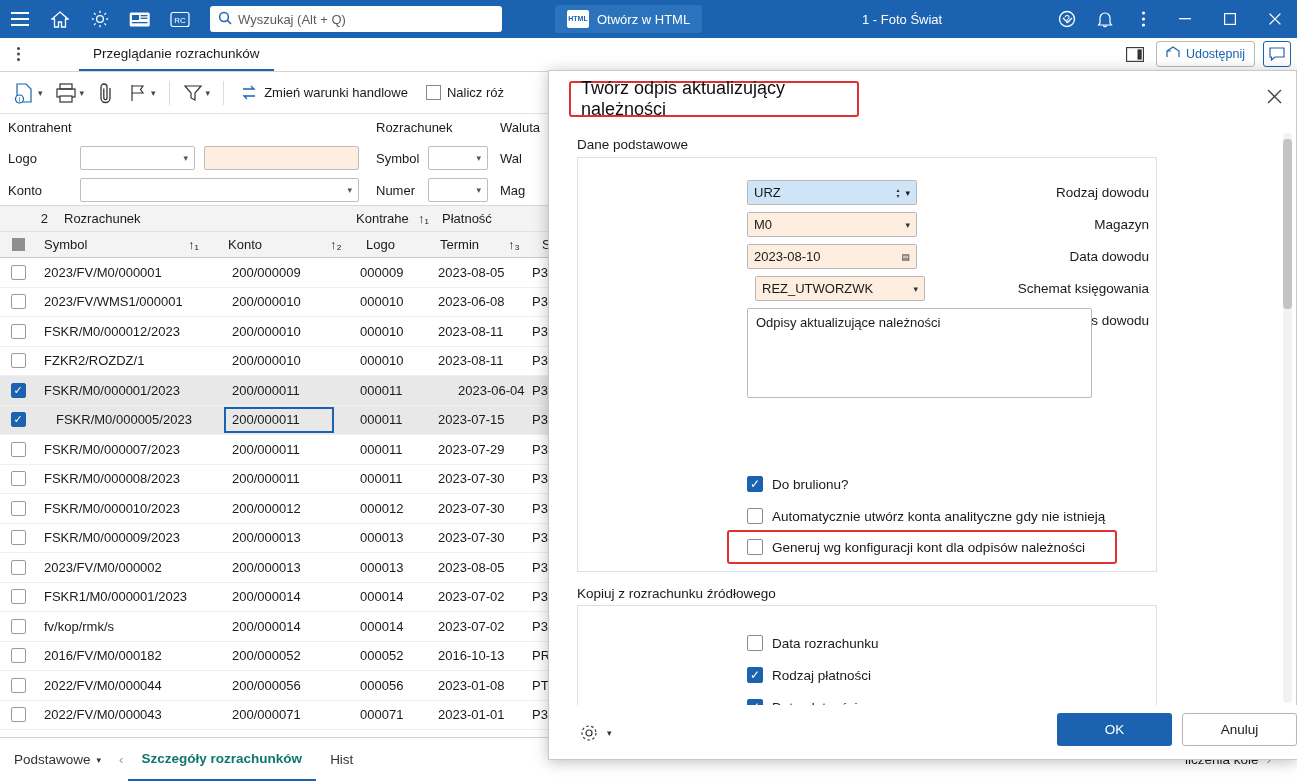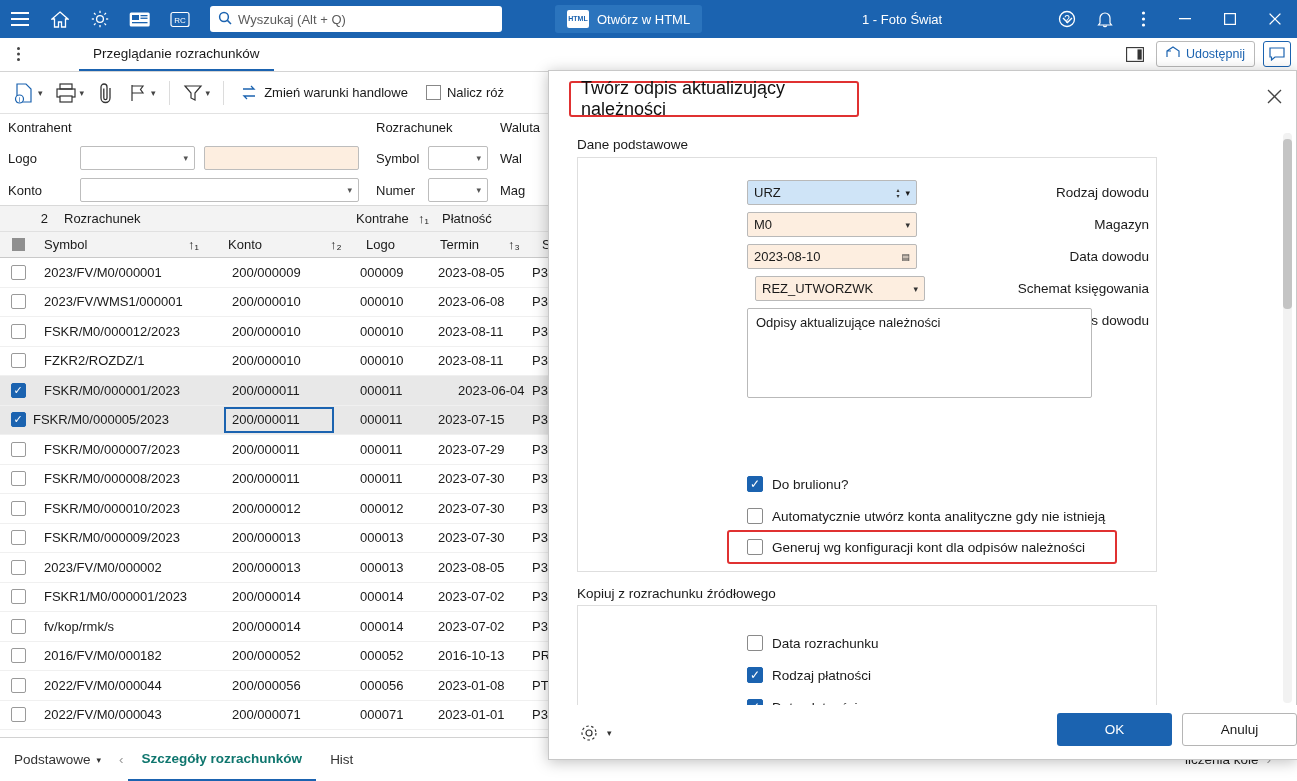--- a/index.html
+++ b/index.html
@@ -507,21 +507,21 @@
           <div class="cell" style="position: absolute; left: 36px; width: 160px;">FSKR/M0/000001/2023</div>
           <div class="cell" style="position: absolute; left: 224px; width: 110px;">200/000011</div>
           <div class="cell" style="position: absolute; left: 352px; width: 74px;">000011</div>
           <div class="cell" style="position: absolute; left: 441px; width: 76px; margin-left: 9px;">2023-06-04</div>
           <div class="cell" style="position: absolute; left: 524px; width: 30px;">P3</div>
         </div>
         <div class="row sel" style="top: 199.5px;">
           <div class="cell" style="width: 36px; justify-content: center; padding-left: 0px;">
             <span class="cb on">✓</span>
           </div>
-          <div class="cell" style="position: absolute; left: 25px; width: 160px;">FSKR/M0/000005/2023</div>
+          <div class="cell" style="position: absolute; left: 48px; width: 160px;">FSKR/M0/000005/2023</div>
           <div class="cell cell-focus" style="position: absolute; left: 224px; width: 110px;">200/000011</div>
           <div class="cell" style="position: absolute; left: 352px; width: 74px;">000011</div>
           <div class="cell" style="position: absolute; left: 430px; width: 76px;">2023-07-15</div>
           <div class="cell" style="position: absolute; left: 524px; width: 30px;">P3</div>
         </div>
         <div class="row" style="top: 229px;">
           <div class="cell" style="width: 36px; justify-content: center; padding-left: 0px;">
             <span class="cb"></span>
           </div>
           <div class="cell" style="position: absolute; left: 36px; width: 160px;">FSKR/M0/000007/2023</div>

